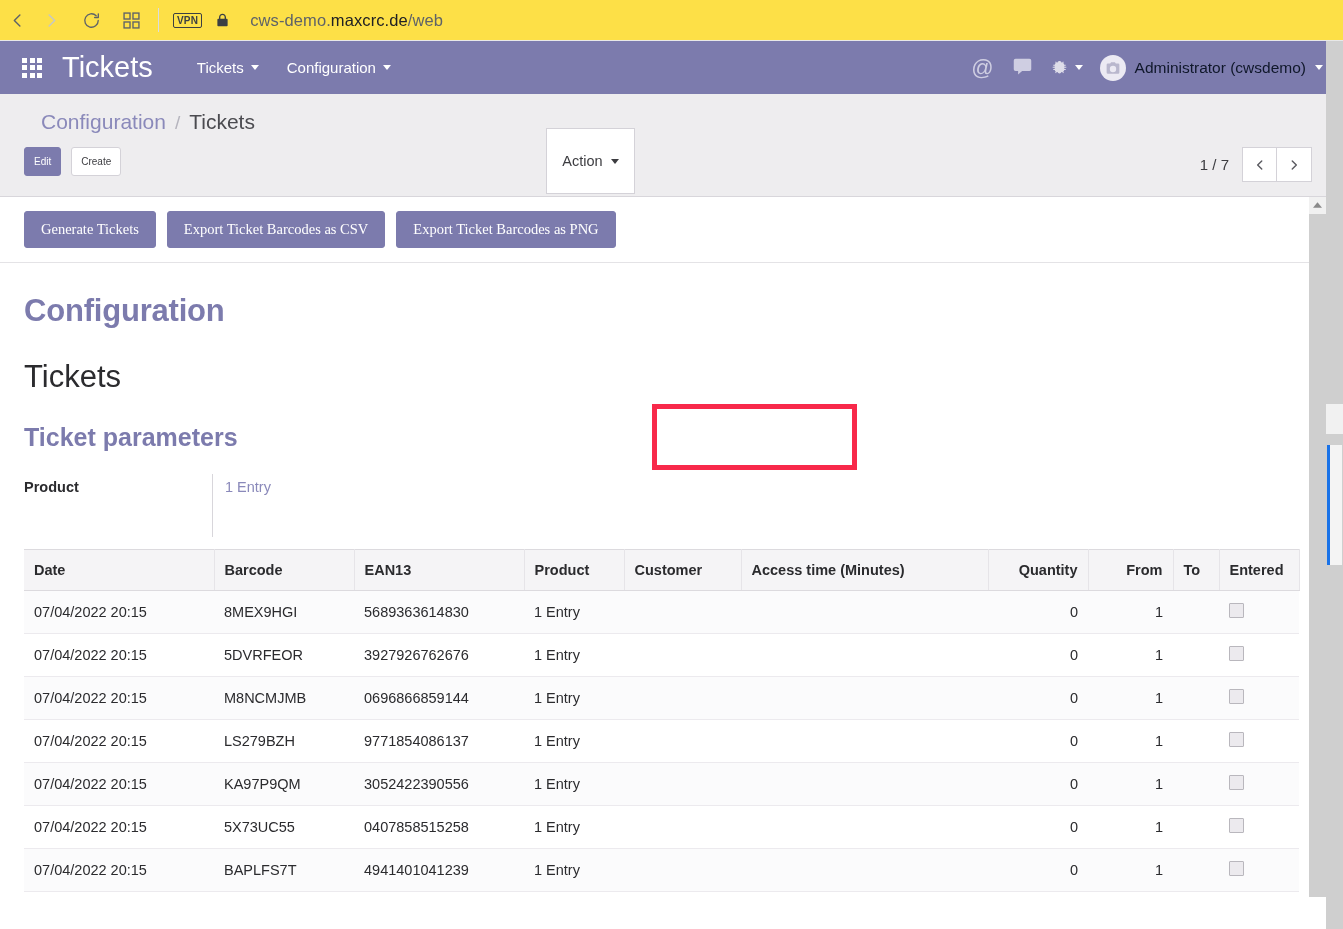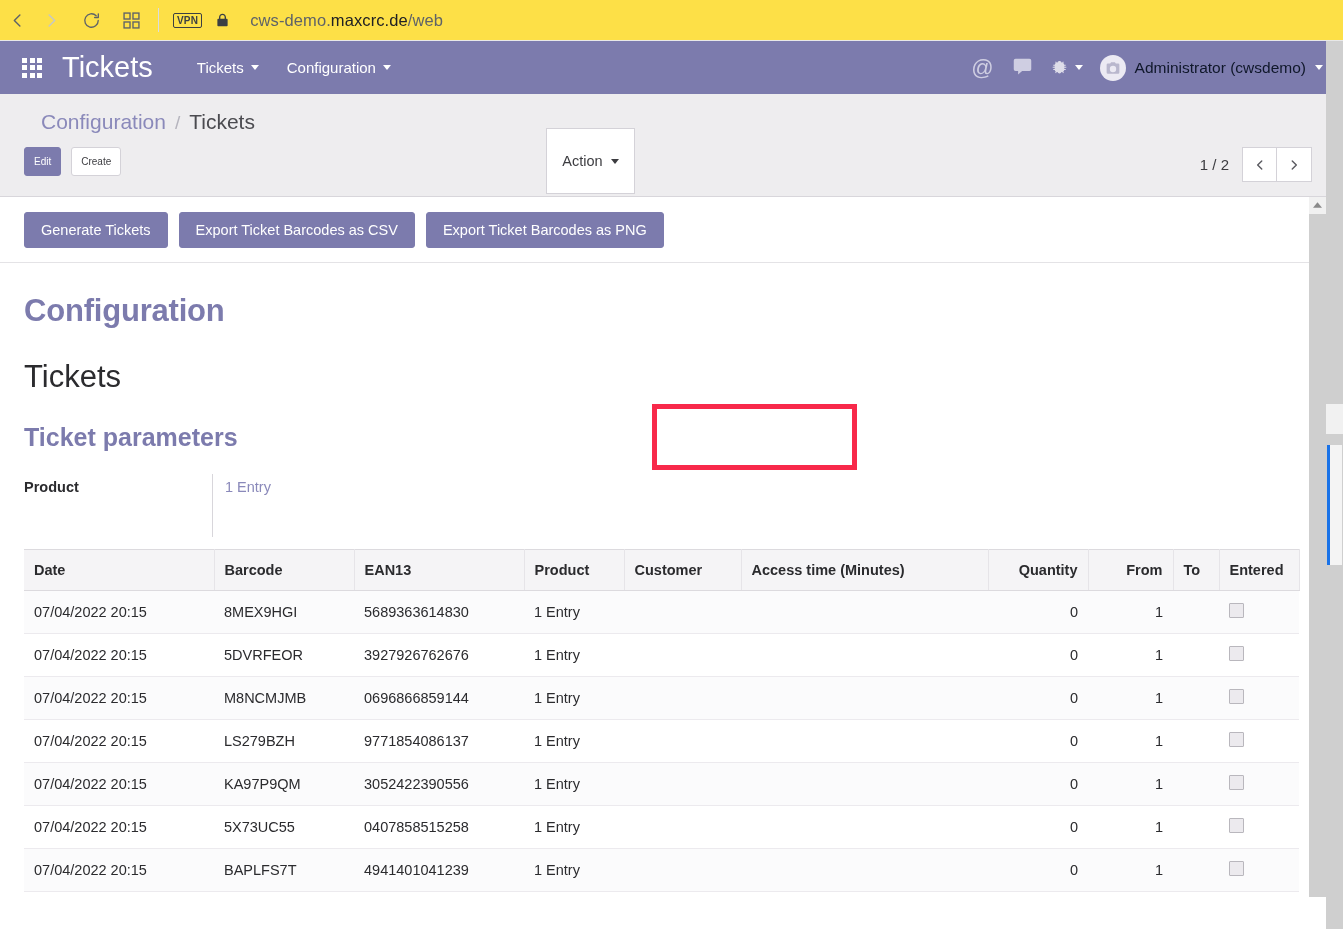--- a/index.html
+++ b/index.html
@@ -132,21 +132,21 @@
   
   .content-wrap { position: relative; width: 1343px; height: 700px; background: #ffffff; }
   .statusbar-row {
     display: flex; align-items: center; gap: 11px;
     padding: 16px 0 16px 24px; border-bottom: 1px solid #e4e3e6;
     background: #ffffff; height: 66px;
   }
   .obj-btn {
     background: #7c7bad; color: #ffffff; border: 1px solid #7c7bad;
     font-size: 14.5px; padding: 9px 16px; border-radius: 3px; cursor: pointer;
-    white-space: nowrap; font-family: Liberation Sans, sans-serif; text-align: center;
+    white-space: nowrap; font-family: Liberation Serif, serif; text-align: center;
   }
   .highlight-box {
     position: absolute; left: 652px; top: 207px; width: 205px; height: 66px;
     border: 5px solid #f8294a; pointer-events: none; z-index: 30;
   }
 
   .sheet { padding: 30px 24px 0 24px; }
   .h-config {
     font-size: 31px; color: #7c7bad; font-weight: bold; margin-bottom: 30px;
     letter-spacing: -.2px;
@@ -303,21 +303,21 @@
     <span class="bc-active">Tickets</span>
   </div>
   <div class="cp-actions">
     <button class="btn btn-primary">Edit</button>
     <button class="btn btn-default">Create</button>
     <button class="btn-action">
       <span>Action</span>
       <span class="caret-dark"></span>
     </button>
     <div class="pager">
-      <span class="pager-count">1 / 2</span>
+      <span class="pager-count">1 / 7</span>
       <div class="pager-btns">
         <div class="pager-btn">
           <svg width="14" height="14" viewBox="0 0 24 24" fill="none" stroke="currentColor" stroke-width="2.4" stroke-linecap="round" stroke-linejoin="round">
               <polyline points="15 5 8 12 15 19"></polyline>
             </svg>
         </div>
         <div class="pager-btn">
           <svg width="14" height="14" viewBox="0 0 24 24" fill="none" stroke="currentColor" stroke-width="2.4" stroke-linecap="round" stroke-linejoin="round">
               <polyline points="9 5 16 12 9 19"></polyline>
             </svg>

